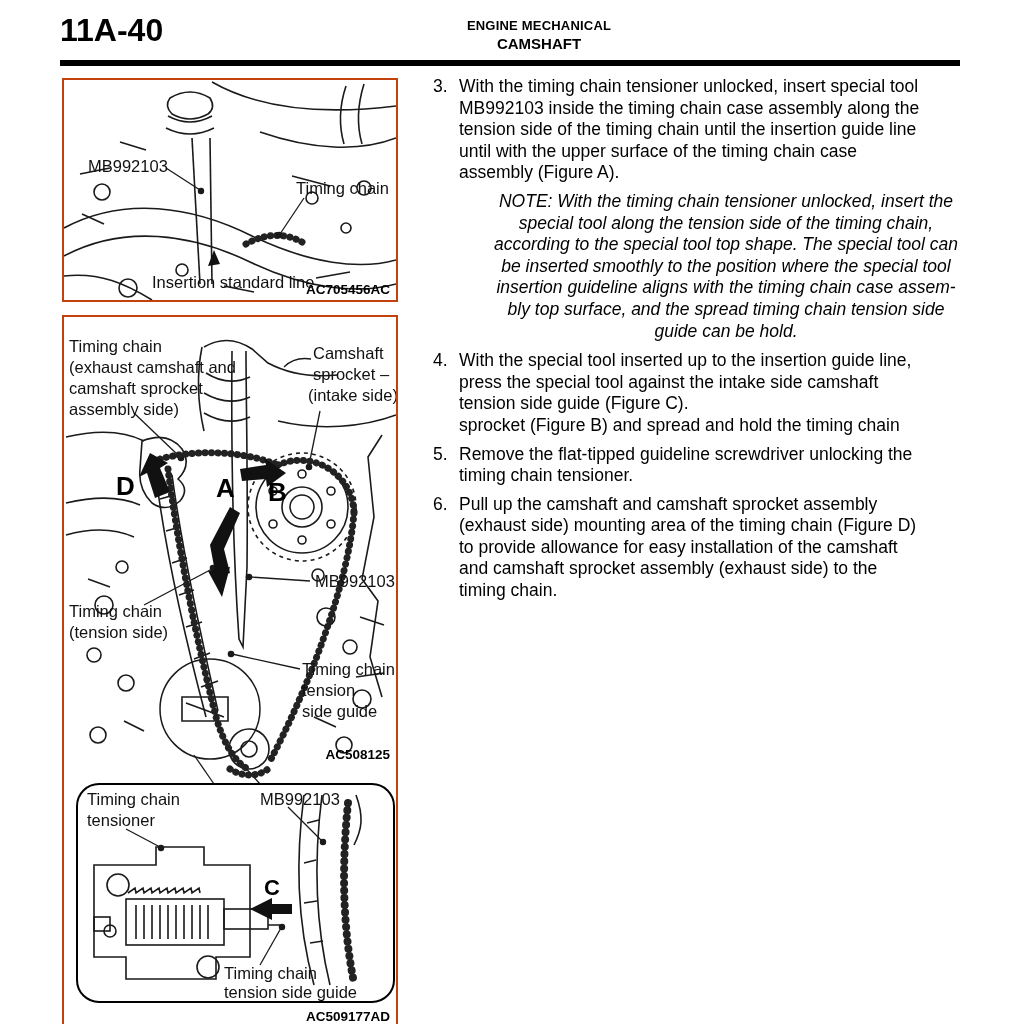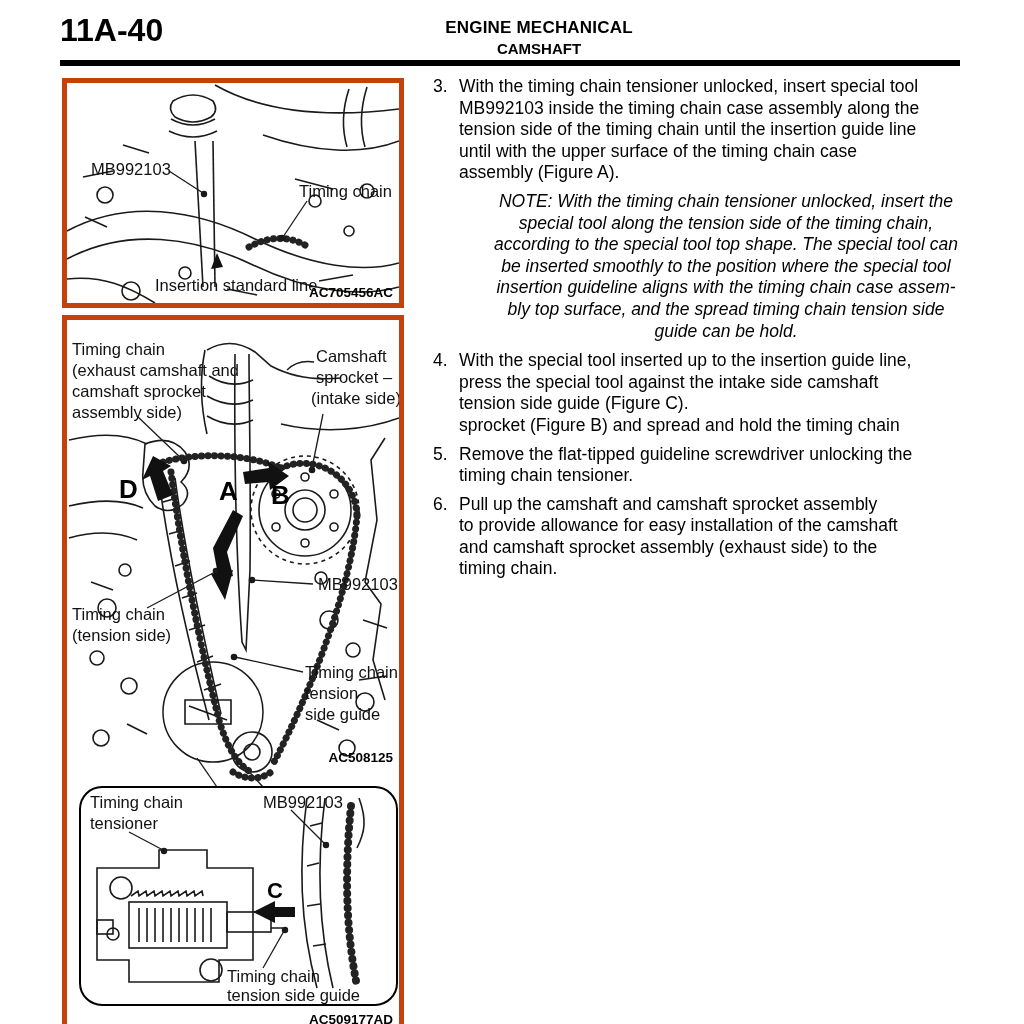--- a/index.html
+++ b/index.html
@@ -2,26 +2,26 @@
 <html><head>
 <meta charset="utf-8">
 <style>
   html,body{margin:0;padding:0;}
   body{width:1024px;height:1024px;background:#ffffff;font-family:"Liberation Sans", sans-serif;color:#000;}
   .page{position:relative;width:1024px;height:1024px;overflow:hidden;background:#ffffff;}
 
   
   .page-number{position:absolute;left:60px;top:12px;font-size:32px;font-weight:bold;letter-spacing:0px;}
   .header-titles{position:absolute;left:119px;top:18px;width:840px;text-align:center;}
-  .header-title{font-size:17px;font-weight:bold;letter-spacing:.2px;}
+  .header-title{font-size:13px;font-weight:bold;letter-spacing:.2px;}
   .header-subtitle{font-size:15px;font-weight:bold;margin-top:2px;}
   .header-rule{position:absolute;left:60px;top:60px;width:900px;height:6px;background:#000;}
 
   
-  .fig-box{position:absolute;background:#fff;border:5px solid #c2410c;}
+  .fig-box{position:absolute;background:#fff;border:2px solid #c2410c;}
   .fig-a{left:62px;top:78px;width:332px;height:220px;}
   .fig-b{left:62px;top:315px;width:332px;height:712px;}
   svg{display:block;}
   .fig-label{font-size:16.5px;fill:#111;}
   .fig-letter{font-size:26px;font-weight:bold;fill:#000;}
   .fig-code{font-size:13.5px;font-weight:bold;fill:#000;}
 
   
   .steps{position:absolute;left:433px;top:76px;width:560px;font-size:17.5px;line-height:21.6px;}
   .step{display:flex;margin-bottom:7px;}
@@ -287,20 +287,21 @@
       <div class="step-body">
         <div class="step-line">Remove the flat-tipped guideline screwdriver unlocking the</div>
         <div class="step-line">timing chain tensioner.</div>
       </div>
     </div>
 
     <div class="step">
       <div class="step-num">6.</div>
       <div class="step-body">
         <div class="step-line">Pull up the camshaft and camshaft sprocket assembly</div>
+        <div class="step-line">(exhaust side) mounting area of the timing chain (Figure D)</div>
         <div class="step-line">to provide allowance for easy installation of the camshaft</div>
         <div class="step-line">and camshaft sprocket assembly (exhaust side) to the</div>
         <div class="step-line">timing chain.</div>
       </div>
     </div>
 
   </div>
 </div>
 
 </body></html>

